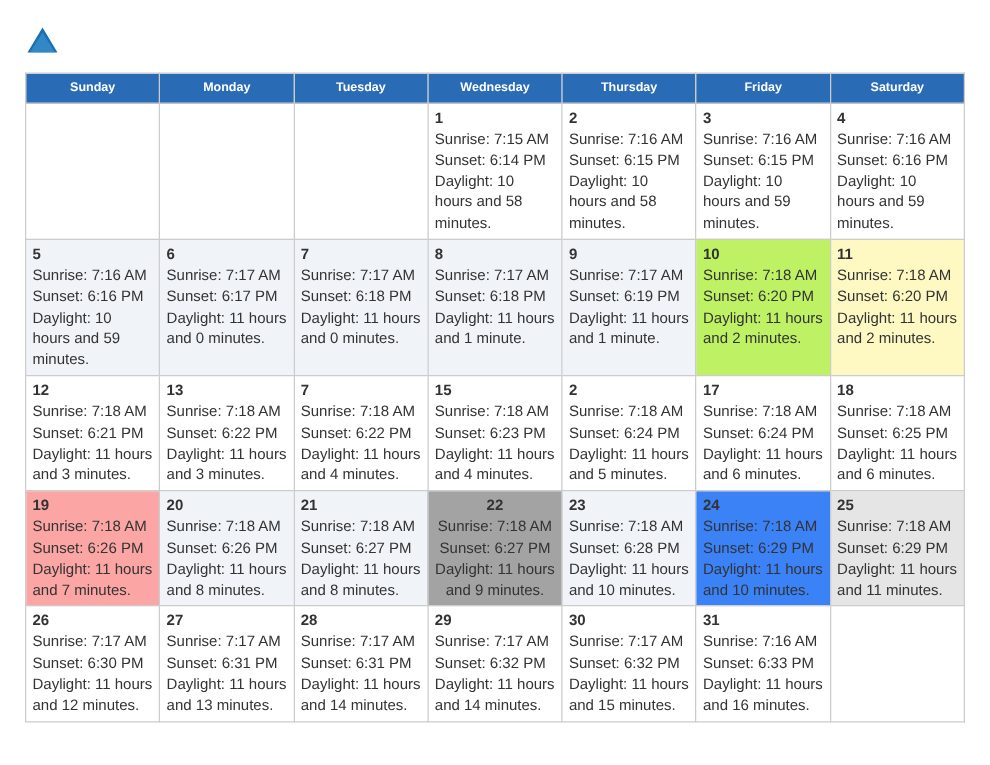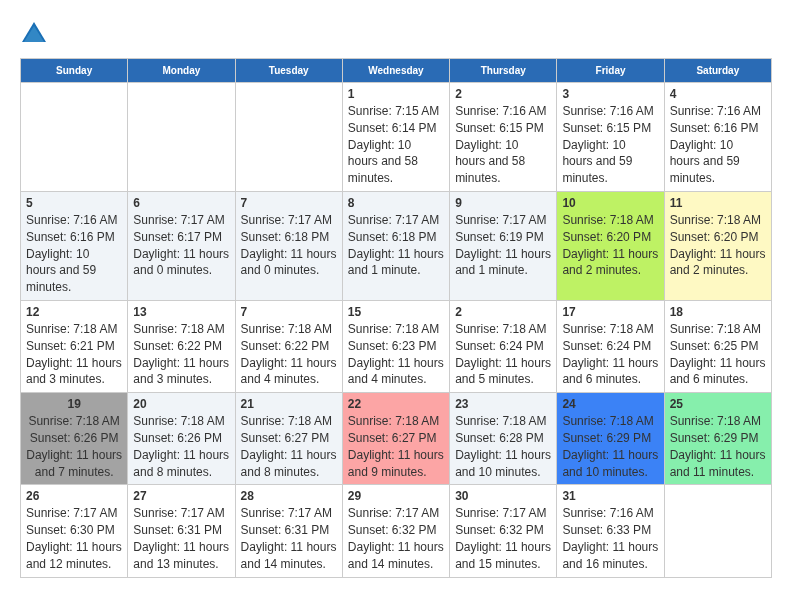--- a/index.html
+++ b/index.html
@@ -203,45 +203,45 @@
         <td>
           <span class="day-number">17</span>
           <div class="cell-text">Sunrise: 7:18 AM<br>Sunset: 6:24 PM<br>Daylight: 11 hours and 6 minutes.</div>
         </td>
         <td>
           <span class="day-number">18</span>
           <div class="cell-text">Sunrise: 7:18 AM<br>Sunset: 6:25 PM<br>Daylight: 11 hours and 6 minutes.</div>
         </td>
       </tr>
       <tr>
-        <td style="background-color: #a3a3a3; text-align: center;">
+        <td style="background-color: #fca5a5;">
           <span class="day-number">19</span>
           <div class="cell-text">Sunrise: 7:18 AM<br>Sunset: 6:26 PM<br>Daylight: 11 hours and 7 minutes.</div>
         </td>
         <td style="background-color: rgb(240, 244, 248);">
           <span class="day-number">20</span>
           <div class="cell-text">Sunrise: 7:18 AM<br>Sunset: 6:26 PM<br>Daylight: 11 hours and 8 minutes.</div>
         </td>
         <td style="background-color: rgb(240, 244, 248); margin-left: 18px;">
           <span class="day-number">21</span>
           <div class="cell-text">Sunrise: 7:18 AM<br>Sunset: 6:27 PM<br>Daylight: 11 hours and 8 minutes.</div>
         </td>
-        <td style="background-color: #fca5a5;">
+        <td style="background-color: #a3a3a3; text-align: center;">
           <span class="day-number">22</span>
           <div class="cell-text">Sunrise: 7:18 AM<br>Sunset: 6:27 PM<br>Daylight: 11 hours and 9 minutes.</div>
         </td>
         <td style="background-color: rgb(240, 244, 248);">
           <span class="day-number">23</span>
           <div class="cell-text">Sunrise: 7:18 AM<br>Sunset: 6:28 PM<br>Daylight: 11 hours and 10 minutes.</div>
         </td>
         <td style="background-color: #3b82f6;">
           <span class="day-number">24</span>
           <div class="cell-text">Sunrise: 7:18 AM<br>Sunset: 6:29 PM<br>Daylight: 11 hours and 10 minutes.</div>
         </td>
-        <td style="background-color: #86efac;">
+        <td style="background-color: #e5e5e5;">
           <span class="day-number">25</span>
           <div class="cell-text">Sunrise: 7:18 AM<br>Sunset: 6:29 PM<br>Daylight: 11 hours and 11 minutes.</div>
         </td>
       </tr>
       <tr>
         <td>
           <span class="day-number">26</span>
           <div class="cell-text">Sunrise: 7:17 AM<br>Sunset: 6:30 PM<br>Daylight: 11 hours and 12 minutes.</div>
         </td>
         <td>

